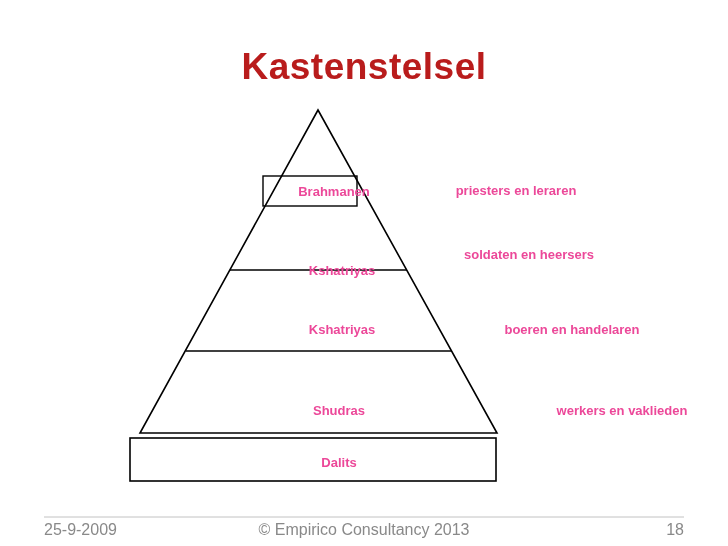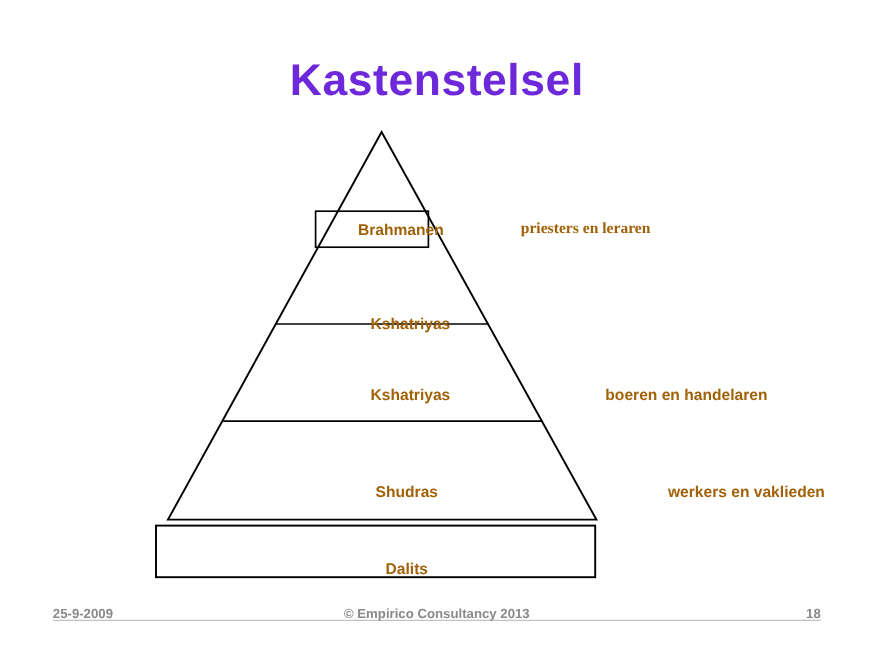--- a/index.html
+++ b/index.html
@@ -13,43 +13,42 @@
   }
   #title {
     position: absolute;
     top: 46px;
     left: 0;
     width: 100%;
     text-align: center;
     font-size: 37px;
     font-weight: bold;
     letter-spacing: 0.5px;
-    color: #6d28d9;
+    color: #b91c1c;
   }
   svg.shapes {
     position: absolute;
     top: 0; left: 0;
     width: 728px; height: 546px;
   }
   .lbl {
     position: absolute;
     transform: translate(-50%, -50%);
     font-size: 13px;
     font-weight: bold;
-    color: #a16207;
+    color: #ec4899;
     white-space: nowrap;
     padding-left: 48px;
   }
   .footer-text {
     position: absolute;
-    top: 506px;
-    font-size: 11px;
+    top: 521px;
+    font-size: 16px;
     color: #898989;
     white-space: nowrap;
-    font-weight: bold;
   }
   #footer-date { left: 44px; }
   #footer-copyright { left: 364px; transform: translateX(-50%); }
   #footer-page { right: 44px; }
 </style>
 </head>
 <body>
 
 <div id="slide">
 
@@ -67,23 +66,24 @@
 
     <rect x="130" y="438" width="366" height="43" fill="#ffffff" stroke="#000000" stroke-width="1.6"></rect>
 
     <line x1="44" y1="517" x2="684" y2="517" stroke="#c2c2c2" stroke-width="1"></line>
   </svg>
 
   <div class="lbl" style="left:310px; top:191px;">Brahmanen</div>
   <div class="lbl" style="left:318px; top:254px;margin-top:16px;">Kshatriyas</div>
   <div class="lbl" style="left:318px; top:329px;">Kshatriyas</div>
   <div class="lbl" style="left:315px; top:410px;">Shudras</div>
-  <div class="lbl" style="left:315px; top:462px;margin-top:12px;">Dalits</div>
+  <div class="lbl" style="left:315px; top:462px;">Dalits</div>
 
-  <div class="lbl" style="left:464px; top:190px;font-family:Liberation Serif, serif;">priesters en leraren</div>
+  <div class="lbl" style="left:492px; top:190px;">priesters en leraren</div>
+  <div class="lbl" style="left:505px; top:254px;">soldaten en heersers</div>
   <div class="lbl" style="left:548px; top:329px;">boeren en handelaren</div>
   <div class="lbl" style="left:598px; top:410px;">werkers en vaklieden</div>
 
   <div id="footer-date" class="footer-text">25-9-2009</div>
   <div id="footer-copyright" class="footer-text">© Empirico Consultancy 2013</div>
   <div id="footer-page" class="footer-text">18</div>
 
 </div>
 
 </body></html>

